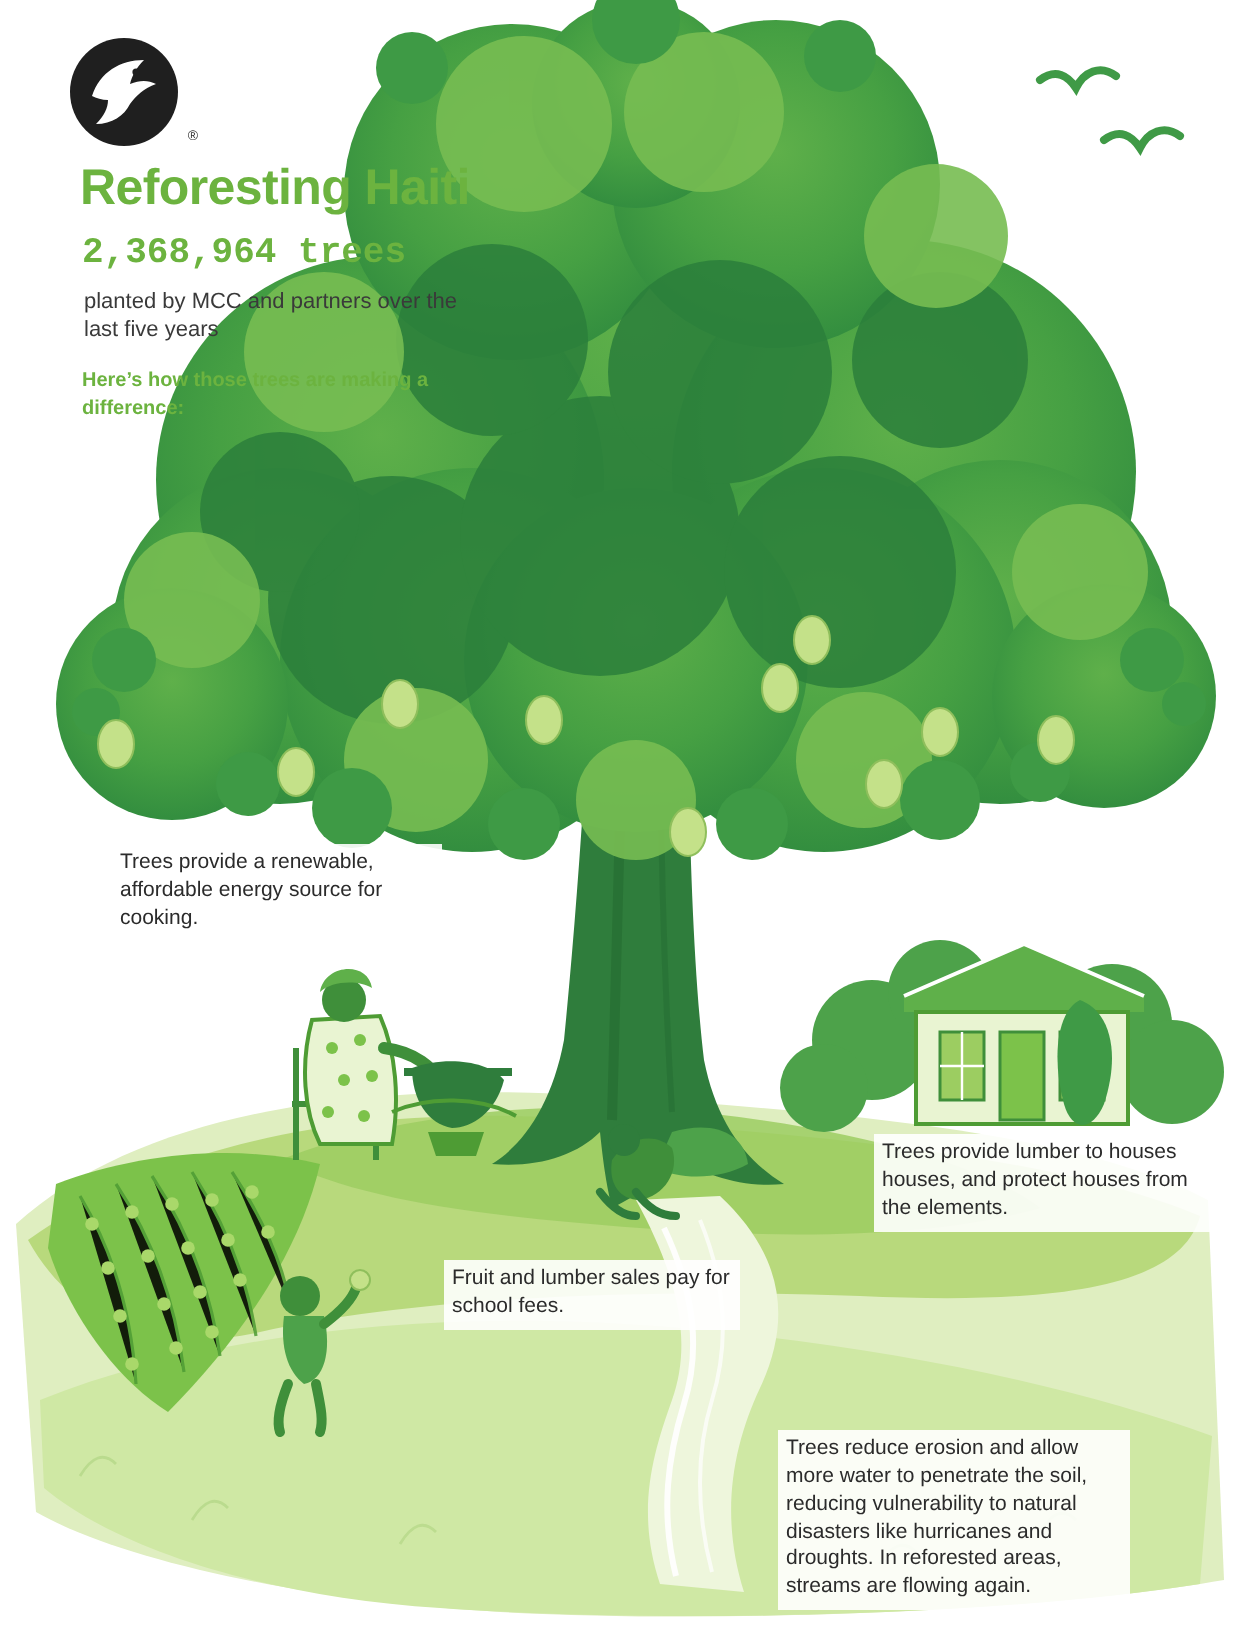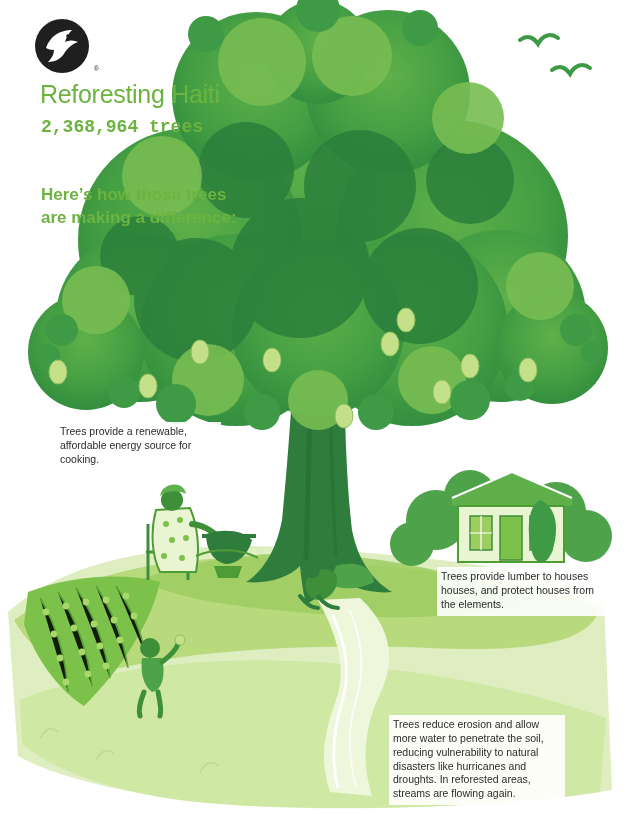--- a/index.html
+++ b/index.html
@@ -37,21 +37,21 @@
     bottom: 2px;
     font-size: 7px;
     color: #2f2f2f;
   }
   
   #title {
     position: absolute;
     left: 40px;
     top: 80px;
     font-size: 25px;
-    font-weight: normal;
+    font-weight: bold;
     color: #6cb33f;
     letter-spacing: -0.3px;
   }
   #count {
     position: absolute;
     left: 41px;
     top: 117px;
     font-size: 18px;
     font-weight: bold;
     color: #6cb33f;
@@ -64,21 +64,21 @@
     width: 205px;
     font-size: 11px;
     line-height: 1.28;
     color: #3a3a3a;
   }
   #lead {
     position: absolute;
     left: 41px;
     top: 184px;
     width: 200px;
-    font-size: 17px;
+    font-size: 10px;
     font-weight: bold;
     line-height: 1.35;
     color: #6cb33f;
   }
   
   .callout {
     position: absolute;
     background: rgba(255,255,255,0.9);
     color: #2b2b2b;
     font-size: 10.5px;
@@ -327,19 +327,21 @@
     <svg viewBox="0 0 56 56" width="56" height="56" xmlns="http://www.w3.org/2000/svg">
       <circle cx="28" cy="28" r="27" fill="#1f1f1f"></circle>
       <path d="M12,30 C16,18 26,12 38,12 C34,16 32,20 31,24 C36,22 40,22 44,24 C38,26 34,30 31,34 C28,40 22,44 14,44 C18,40 20,36 20,32 C17,32 14,31 12,30 Z" fill="#ffffff"></path>
       <circle cx="34" cy="18" r="1.8" fill="#1f1f1f"></circle>
     </svg>
     <span class="reg">®</span>
   </div>
 
   <div id="title">Reforesting Haiti</div>
   <div id="count">2,368,964 trees</div>
+  <div id="subcount">planted by MCC and partners over the last five years</div>
   <div id="lead">Here’s how those trees are making a difference:</div>
 
   <div class="callout" id="c-energy">Trees provide a renewable, affordable energy source for cooking.</div>
   <div class="callout" id="c-lumber">Trees provide lumber to houses houses, and protect houses from the elements.</div>
+  <div class="callout" id="c-fees">Fruit and lumber sales pay for school fees.</div>
   <div class="callout" id="c-erosion">Trees reduce erosion and allow more water to penetrate the soil, reducing vulnerability to natural disasters like hurricanes and droughts. In reforested areas, streams are flowing again.</div>
 
 </div>
 
 </body></html>

